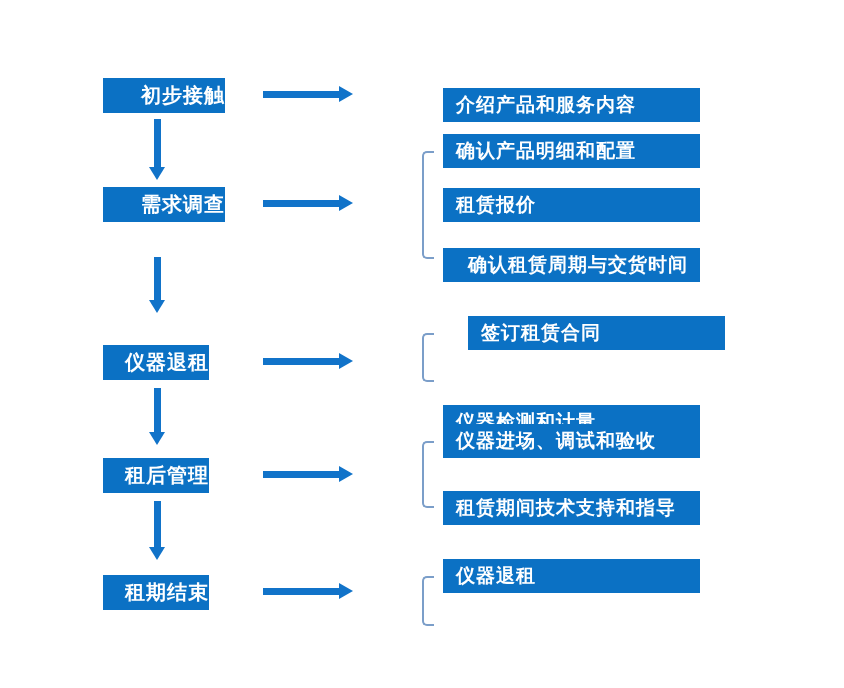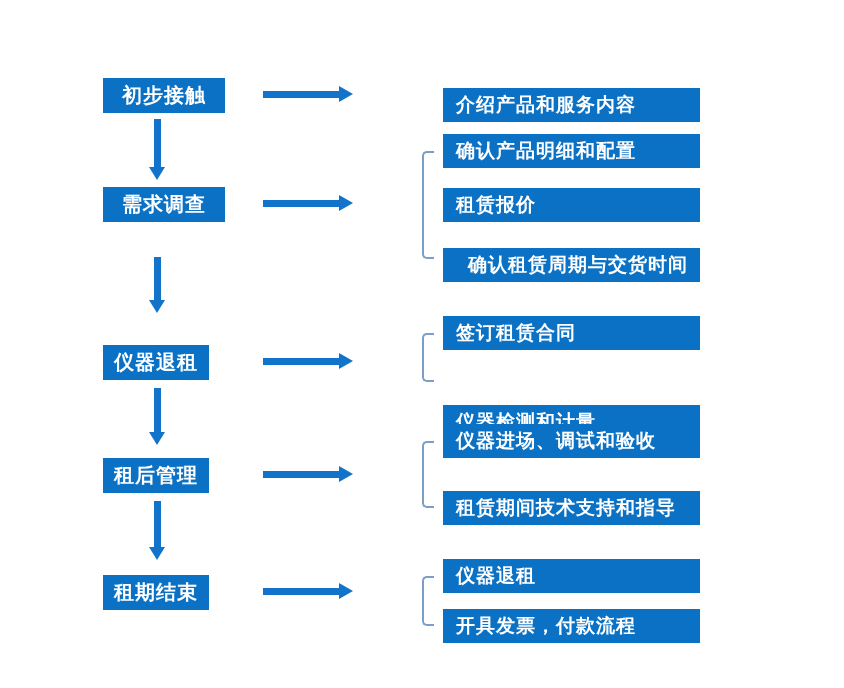--- a/index.html
+++ b/index.html
@@ -24,21 +24,21 @@
     letter-spacing: 1px;
   }
   .stage-box {
     position: absolute;
     left: 103px;
     height: 35px;
     background: #0b71c4;
     color: #ffffff;
     font-size: 20px;
     font-weight: bold;
-    text-align: center;
+    text-align: right;
     line-height: 35px;
     letter-spacing: 1px;
   }
   .stage-wide   { width: 122px; }
   .stage-narrow { width: 106px; }
   .detail-box {
     position: absolute;
     left: 443px;
     width: 257px;
     height: 34px;
@@ -126,22 +126,21 @@
   <div class="bracket" style="top:333px; height:45px;"></div>
   <div class="bracket" style="top:441px; height:63px;"></div>
   <div class="bracket" style="top:576px; height:46px;"></div>
 
   <div class="detail-box" style="top:88px;">介绍产品和服务内容</div>
 
   <div class="detail-box" style="top:134px;">确认产品明细和配置</div>
   <div class="detail-box" style="top:188px;">租赁报价</div>
   <div class="detail-box" style="top:248px;text-align:center;">确认租赁周期与交货时间</div>
 
-  <div class="detail-box" style="top:316px;">签订租赁合同</div>
+  <div class="detail-box" style="top:316px;margin-left:25px;">签订租赁合同</div>
   <div class="detail-box" style="top:365px;margin-top:40px;">仪器检测和计量</div>
 
   <div class="detail-box" style="top:424px;">仪器进场、调试和验收</div>
   <div class="detail-box" style="top:491px;">租赁期间技术支持和指导</div>
 
   <div class="detail-box" style="top:559px;">仪器退租</div>
-  <div class="detail-box" style="top:609px;">开具发票，付款流程</div>
 
 </div>
 
 </body></html>

